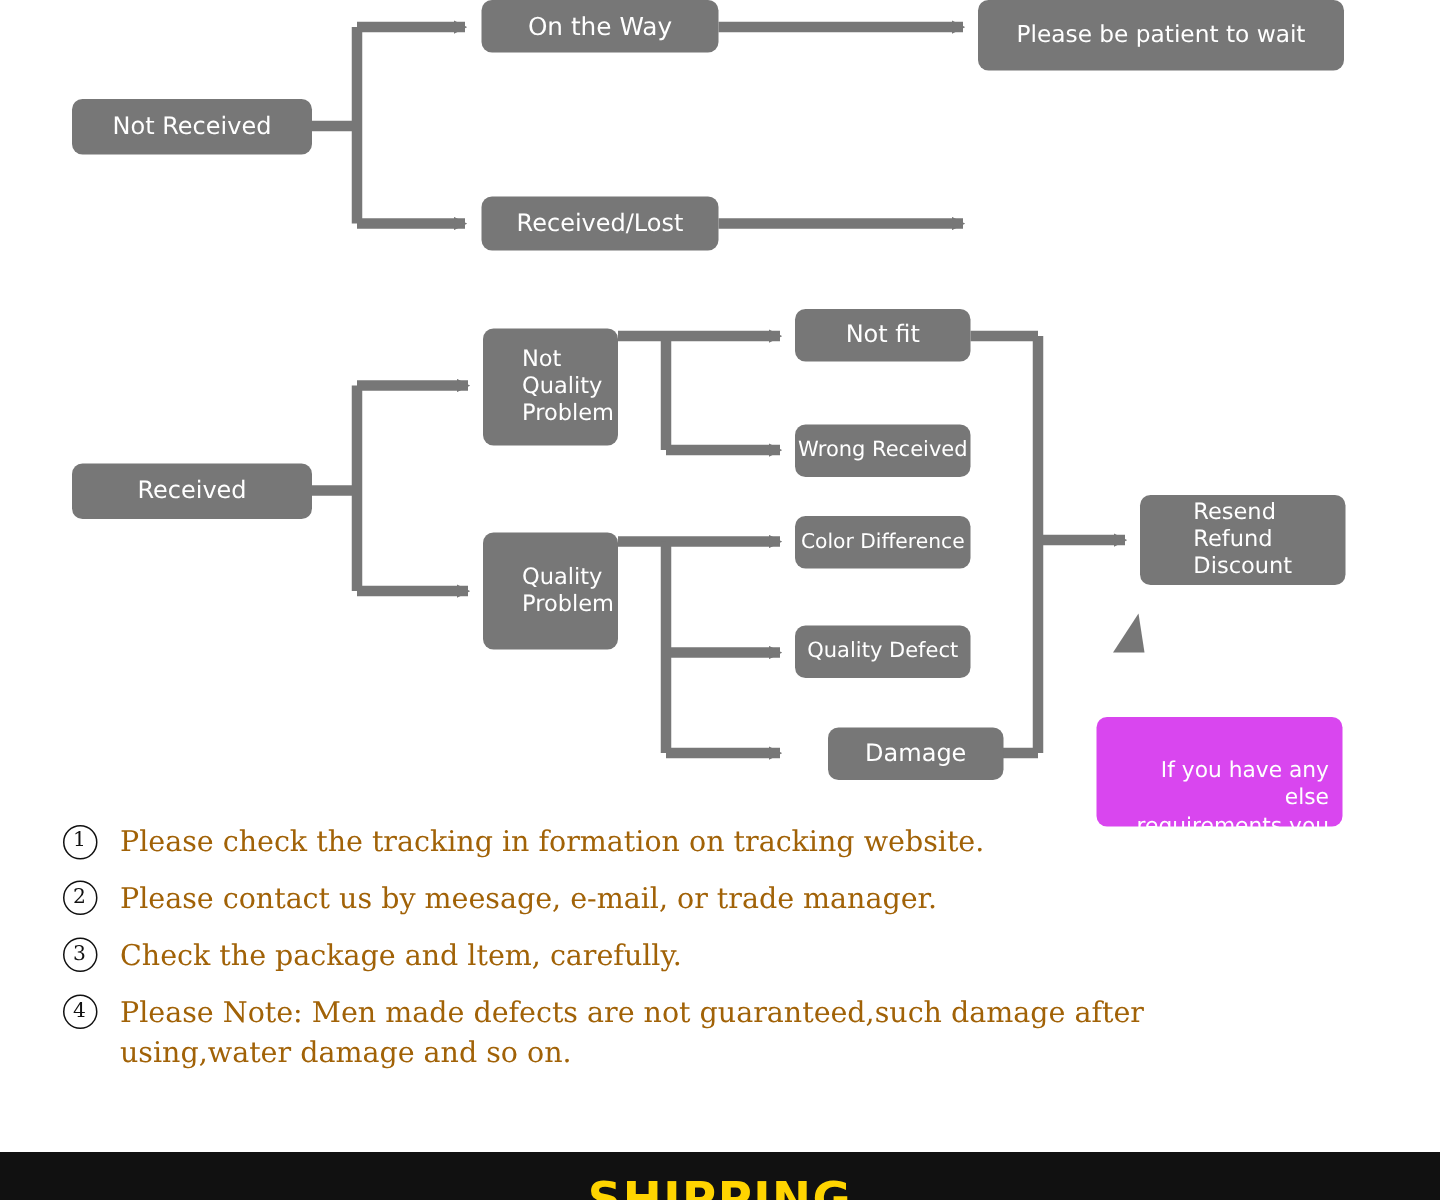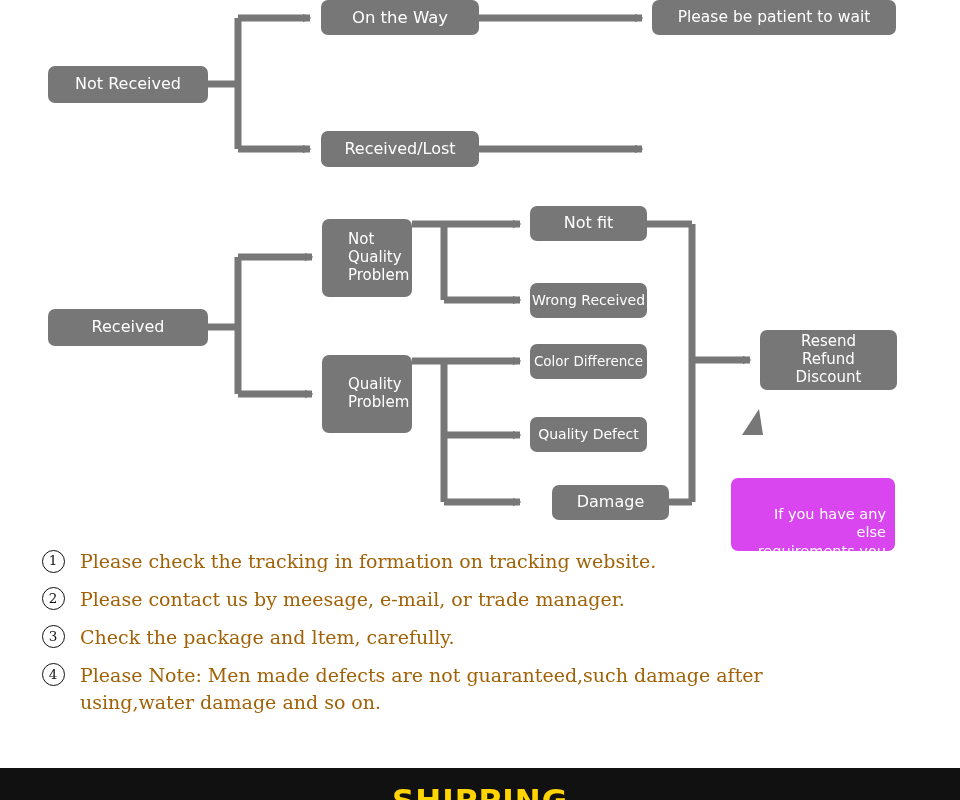--- a/index.html
+++ b/index.html
@@ -21,21 +21,20 @@
     height: 800px;
   }
   .node {
     position: absolute;
     background: #777777;
     color: #ffffff;
     border-radius: 7px;
     display: flex;
     align-items: center;
     justify-content: center;
-    text-align: center;
     line-height: 1.18;
     box-sizing: border-box;
     font-family: "DejaVu Sans", sans-serif;
   }
   .node.left {
     justify-content: flex-start;
     text-align: left;
     padding-left: 26px;
   }
   .callout {
@@ -172,21 +171,21 @@
   </svg>
 
   <div class="node" style="left:48px; top:66px; width:160px; height:37px; font-size:16px;">
     <span>Not Received</span>
   </div>
 
   <div class="node" style="left:321px; top:0px; width:158px; height:35px; font-size:16.5px;">
     <span>On the Way</span>
   </div>
 
-  <div class="node" style="left:652px; top:0px; width:244px; height:35px; font-size:15.5px;">
+  <div class="node" style="left:652px; top:0px; width:244px; height:47px; font-size:15.5px;">
     <span>Please be patient to wait</span>
   </div>
 
   <div class="node" style="left:321px; top:131px; width:158px; height:36px; font-size:16px;">
     <span>Received/Lost</span>
   </div>
 
 
   <div class="node" style="left:48px; top:309px; width:160px; height:37px; font-size:16px;">
     <span>Received</span>

